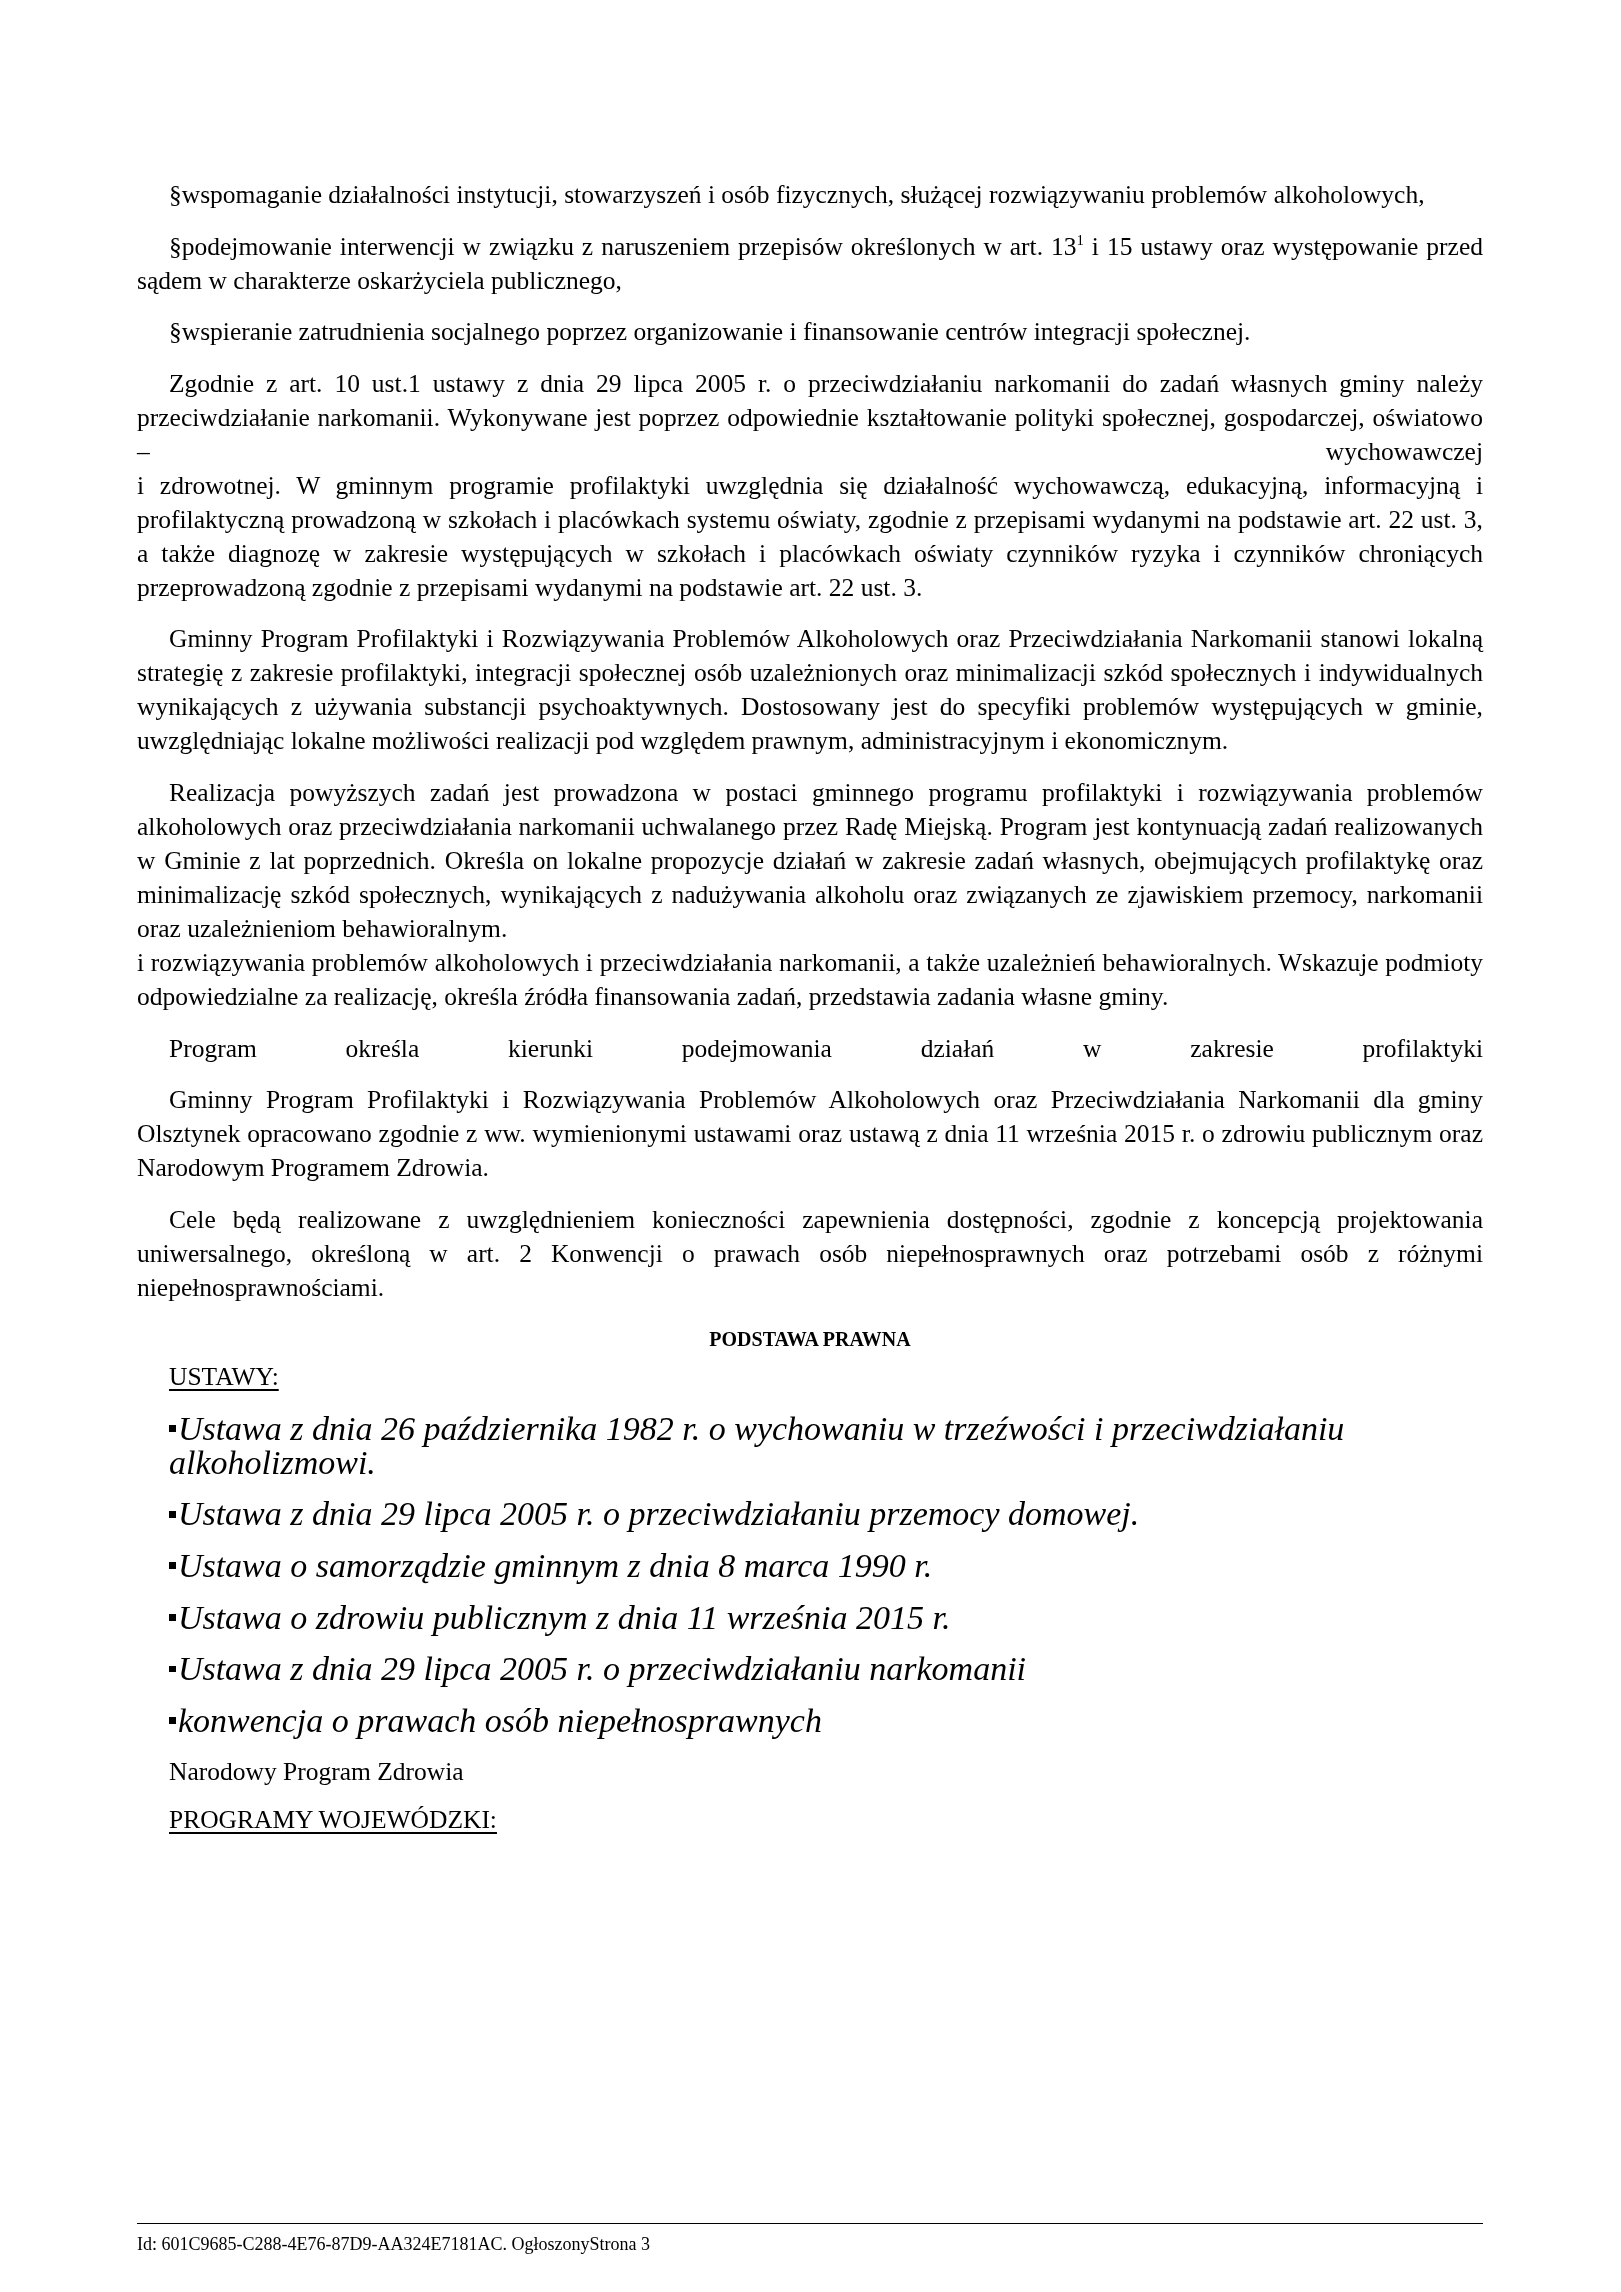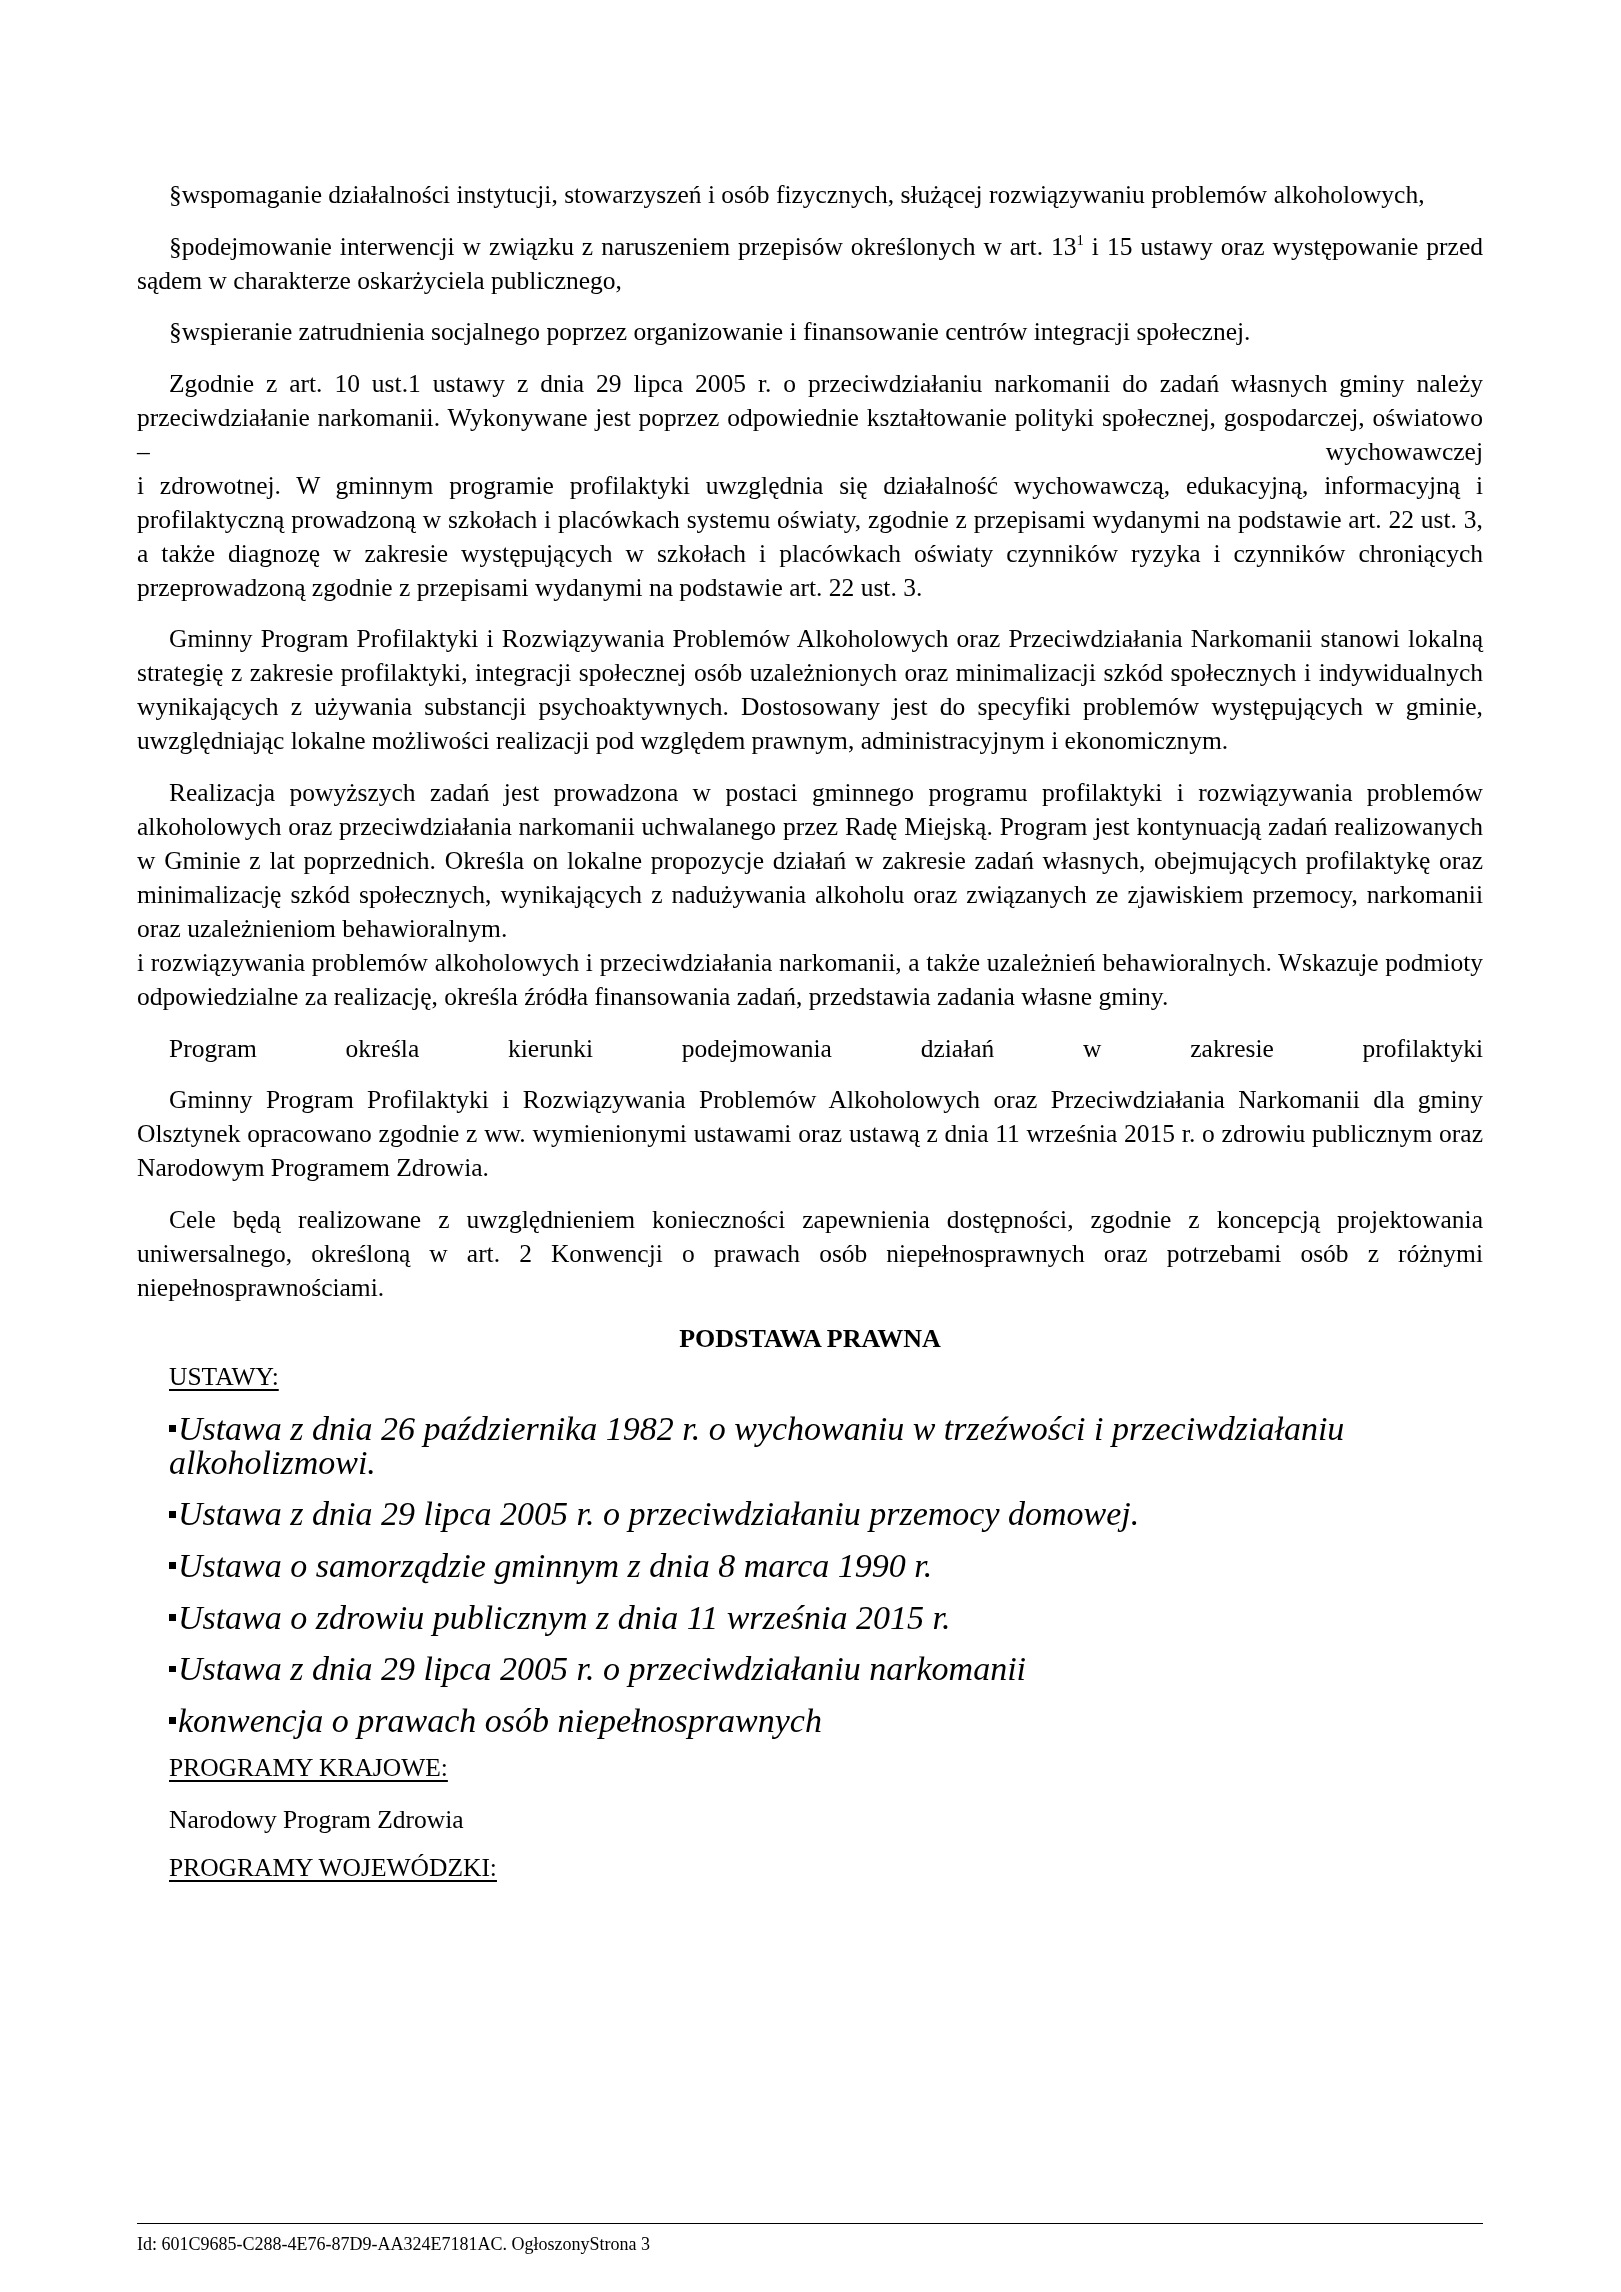--- a/index.html
+++ b/index.html
@@ -31,21 +31,21 @@
     }
     .gap-s { margin-top: 17.6px; }
     .force-justify { text-align-last: justify; }
     sup {
       font-size: 14.7px;
       line-height: 0;
       vertical-align: 9.8px;
     }
     .heading {
       margin: 17.6px 0 0 0;
-      font-size: 26px;
+      font-size: 20px;
       line-height: 34px;
       font-weight: bold;
       text-align: center;
     }
     .sub-heading {
       margin: 9.8px 0 0 32px;
       font-size: 25.5px;
       line-height: 34px;
       text-decoration: underline;
       text-underline-offset: 3.9px;
@@ -119,21 +119,20 @@
 
   <div>
     <div class="list-item"><span class="bullet"></span><span>Ustawa z dnia 26 października 1982 r. o wychowaniu w trzeźwości i przeciwdziałaniu alkoholizmowi.</span></div>
     <div class="list-item"><span class="bullet"></span><span>Ustawa z dnia 29 lipca 2005 r. o przeciwdziałaniu przemocy domowej.</span></div>
     <div class="list-item"><span class="bullet"></span><span>Ustawa o samorządzie gminnym z dnia 8 marca 1990 r.</span></div>
     <div class="list-item"><span class="bullet"></span><span>Ustawa o zdrowiu publicznym z dnia 11 września 2015 r.</span></div>
     <div class="list-item"><span class="bullet"></span><span>Ustawa z dnia 29 lipca 2005 r. o przeciwdziałaniu narkomanii</span></div>
     <div class="list-item"><span class="bullet"></span><span>konwencja o prawach osób niepełnosprawnych</span></div>
   </div>
 
-  <div class="sub-heading" style="margin-top:13.7px">PROGRAMY KRAJOWE:</div>
 
   <div class="plain-line">Narodowy Program Zdrowia</div>
 
   <div class="sub-heading" style="margin-top:13.7px">PROGRAMY WOJEWÓDZKI:</div>
 
 
 </div>
 
 <div class="footer-rule"></div>
 <div class="footer">

